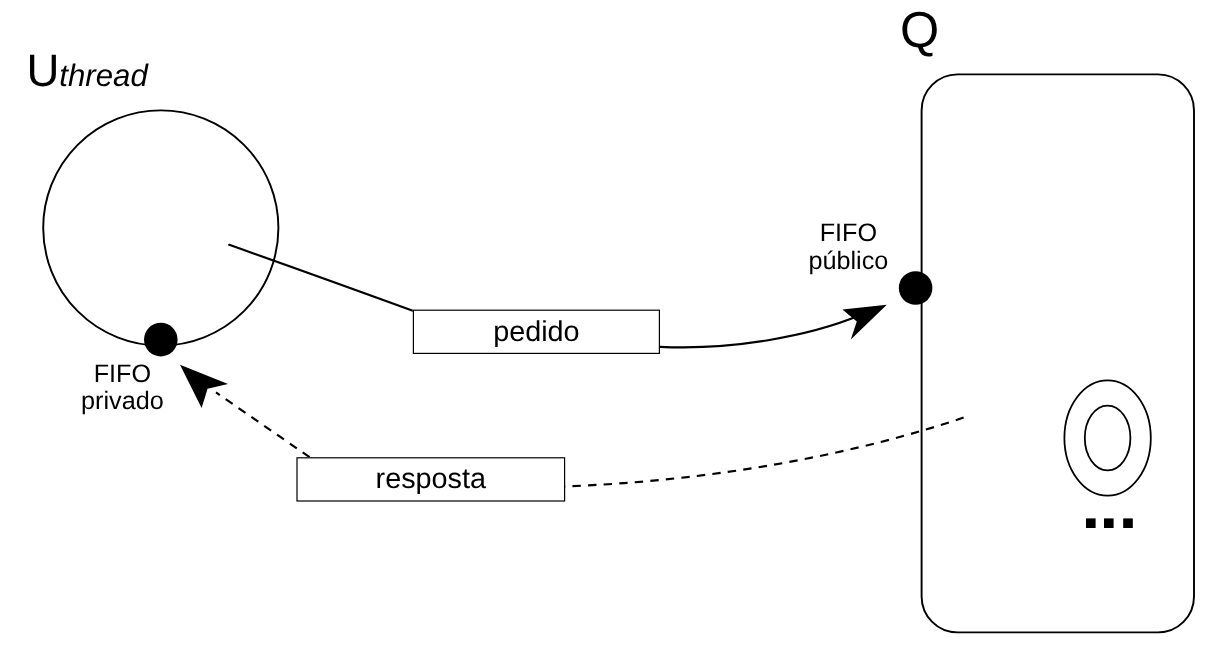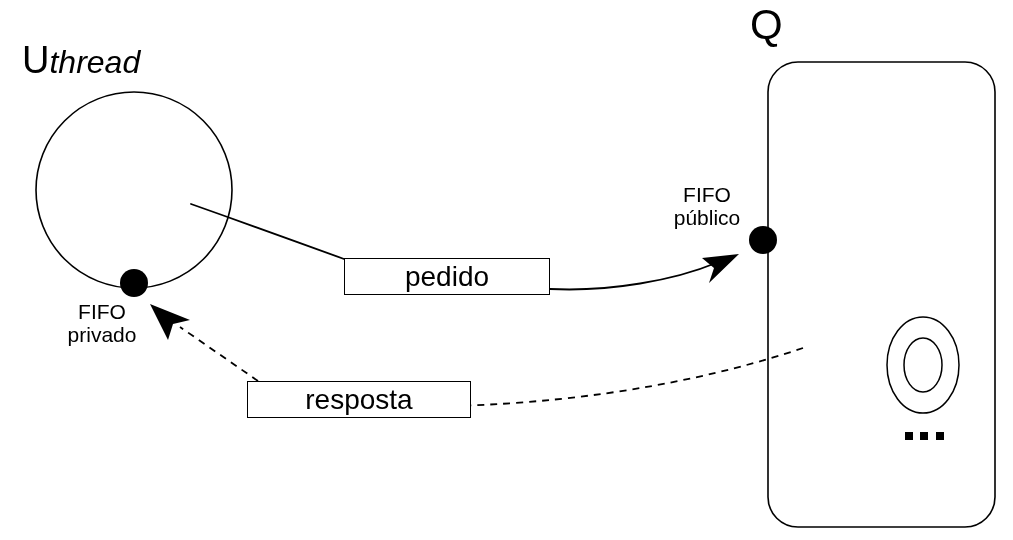--- a/index.html
+++ b/index.html
@@ -34,21 +34,21 @@
     color: #000;
   }
   .lbl-u {
     left: 22px;
     top: 40px;
     font-size: 38px;
     letter-spacing: 0px;
   }
   .lbl-u .it {
     font-style: italic;
-    font-size: 32px;
+    font-size: 26px;
     text-align: center;
   }
   .lbl-q {
     left: 750px;
     top: 2px;
     font-size: 42px;
   }
   .lbl-fifo-privado {
     left: 60px;
     top: 301px;
@@ -64,21 +64,21 @@
     width: 82px;
   }
   .msgbox {
     position: absolute;
     border: 1.6px solid #000;
     background: #ffffff;
     box-sizing: border-box;
     display: flex;
     align-items: center;
     justify-content: center;
-    font-size: 28px;
+    font-size: 24px;
     color: #000;
   }
   .msgbox-pedido {
     left: 344px;
     top: 258px;
     width: 206px;
     height: 37px;
   }
   .msgbox-resposta {
     left: 247px;

